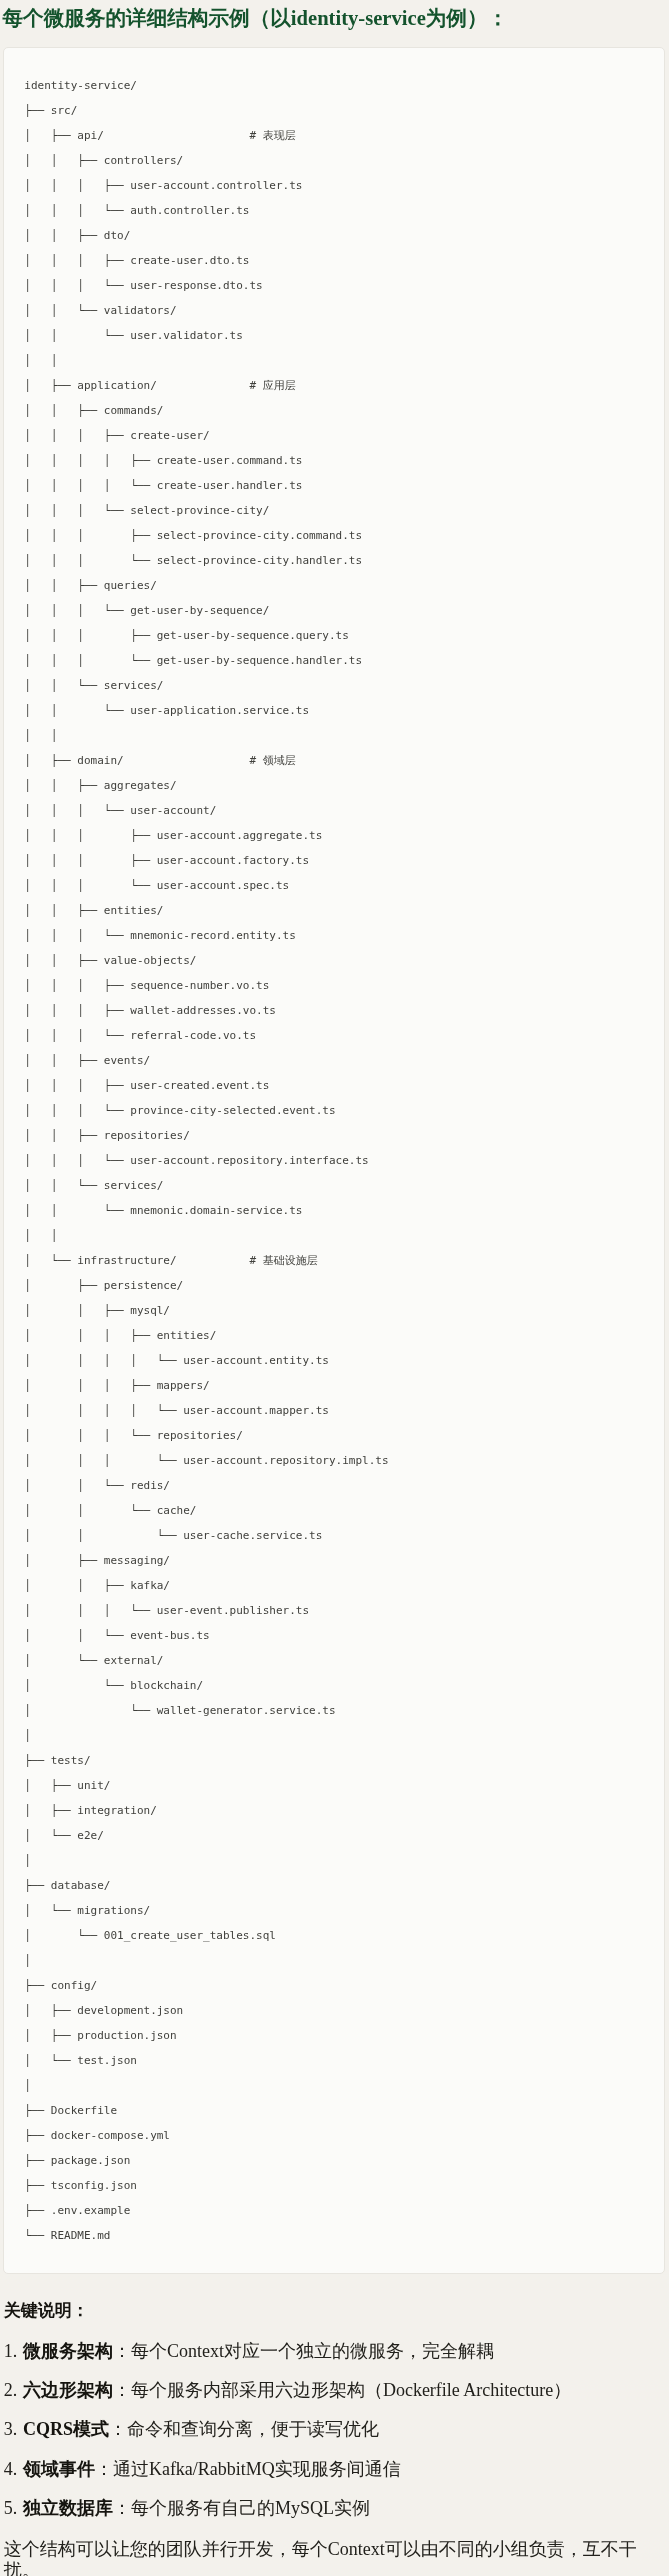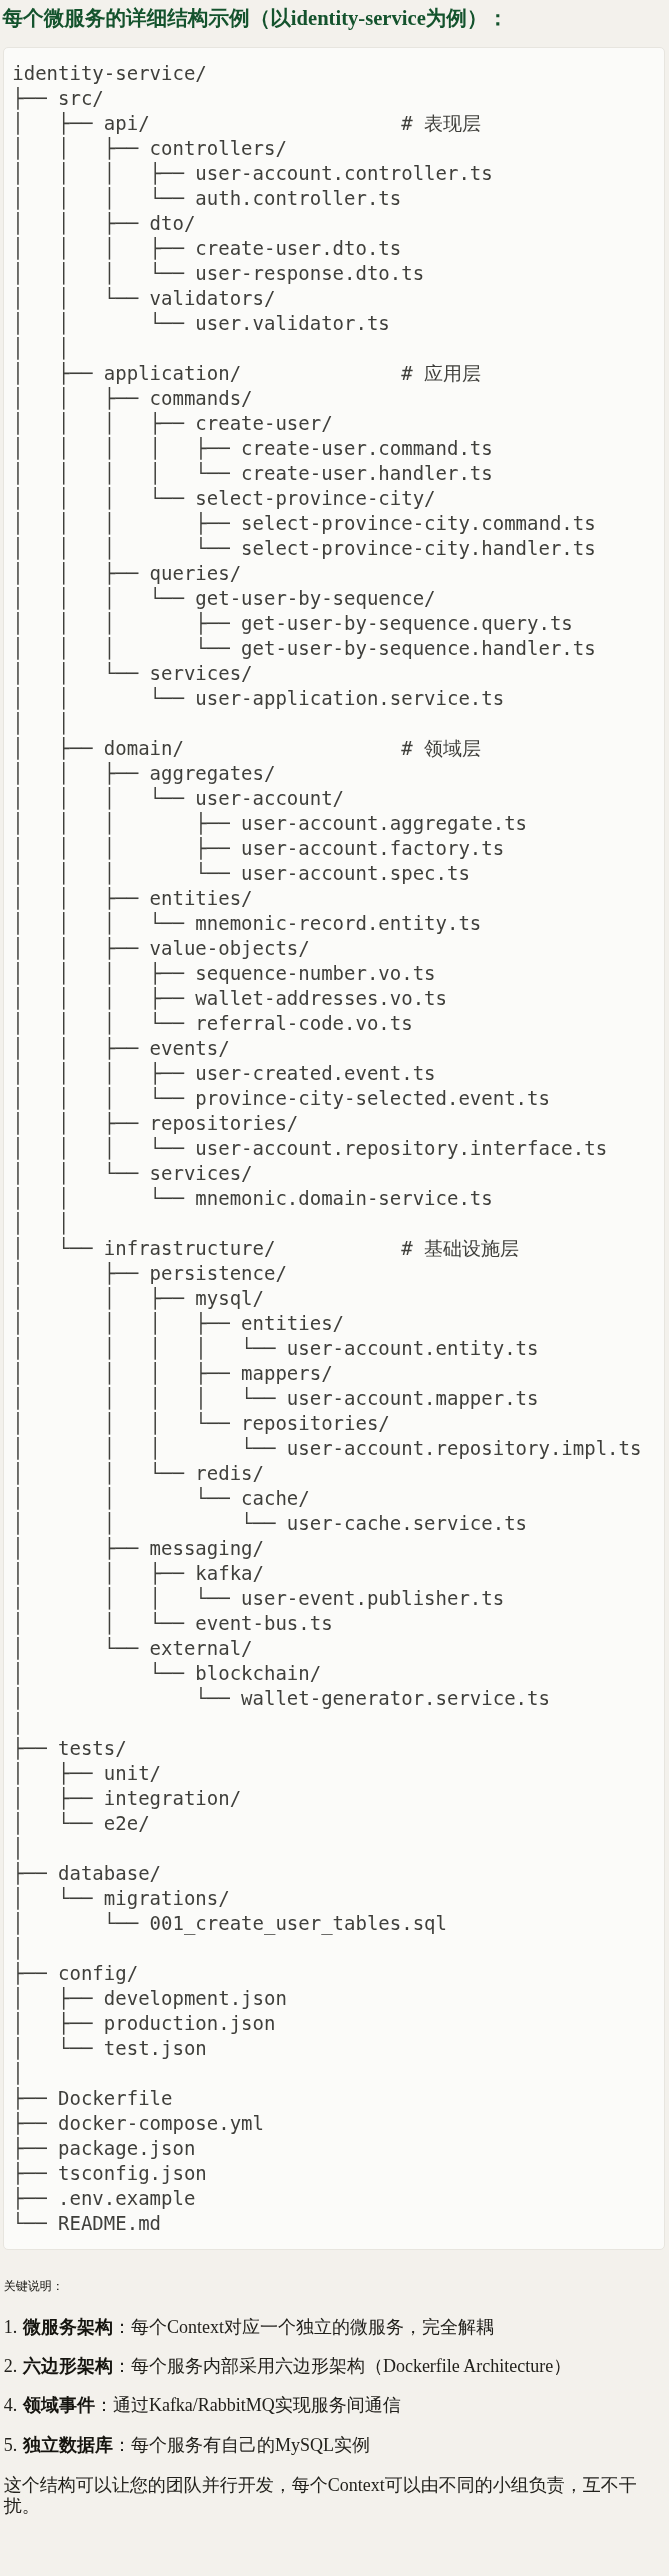--- a/index.html
+++ b/index.html
@@ -24,34 +24,34 @@
     padding: 0 0 15.6px 0;
   }
   .code-block {
     background: #fbfbf9;
     border: 0.6px solid #e7e5df;
     border-radius: 5px;
     padding: 13px 8.8px 13px 8.8px;
     box-sizing: border-box;
   }
   .code-block pre {
-    margin: 0;
+    margin: 12px;
     font-family: "DejaVu Sans Mono", monospace;
-    font-size: 19px;
+    font-size: 11px;
     line-height: 25px;
     color: #3f3f3b;
     white-space: pre;
   }
   .notes {
     padding: 26px 0 0 1.3px;
     font-size: 18px;
   }
   .notes-heading {
-    font-size: 12px;
-    font-weight: 400;
+    font-size: 17px;
+    font-weight: 700;
     color: #15140f;
     margin: 0 0 21px 0;
     line-height: 21px;
   }
   .note-item {
     line-height: 19.4px;
     margin: 0 0 20px 0;
     color: #22211c;
   }
   .note-num {
@@ -165,20 +165,23 @@
 <div class="notes">
   <div class="notes-heading">关键说明：</div>
 
   <div class="note-item">
     <span class="note-num">1.</span><span class="note-label">微服务架构</span><span>：每个Context对应一个独立的微服务，完全解耦</span>
   </div>
   <div class="note-item">
     <span class="note-num">2.</span><span class="note-label">六边形架构</span><span>：每个服务内部采用六边形架构（Dockerfile Architecture）</span>
   </div>
   <div class="note-item">
+    <span class="note-num">3.</span><span class="note-label">CQRS模式</span><span>：命令和查询分离，便于读写优化</span>
+  </div>
+  <div class="note-item">
     <span class="note-num">4.</span><span class="note-label">领域事件</span><span>：通过Kafka/RabbitMQ实现服务间通信</span>
   </div>
   <div class="note-item">
     <span class="note-num">5.</span><span class="note-label">独立数据库</span><span>：每个服务有自己的MySQL实例</span>
   </div>
 
   <div class="footer-para">这个结构可以让您的团队并行开发，每个Context可以由不同的小组负责，互不干扰。</div>
 </div>
 
 

